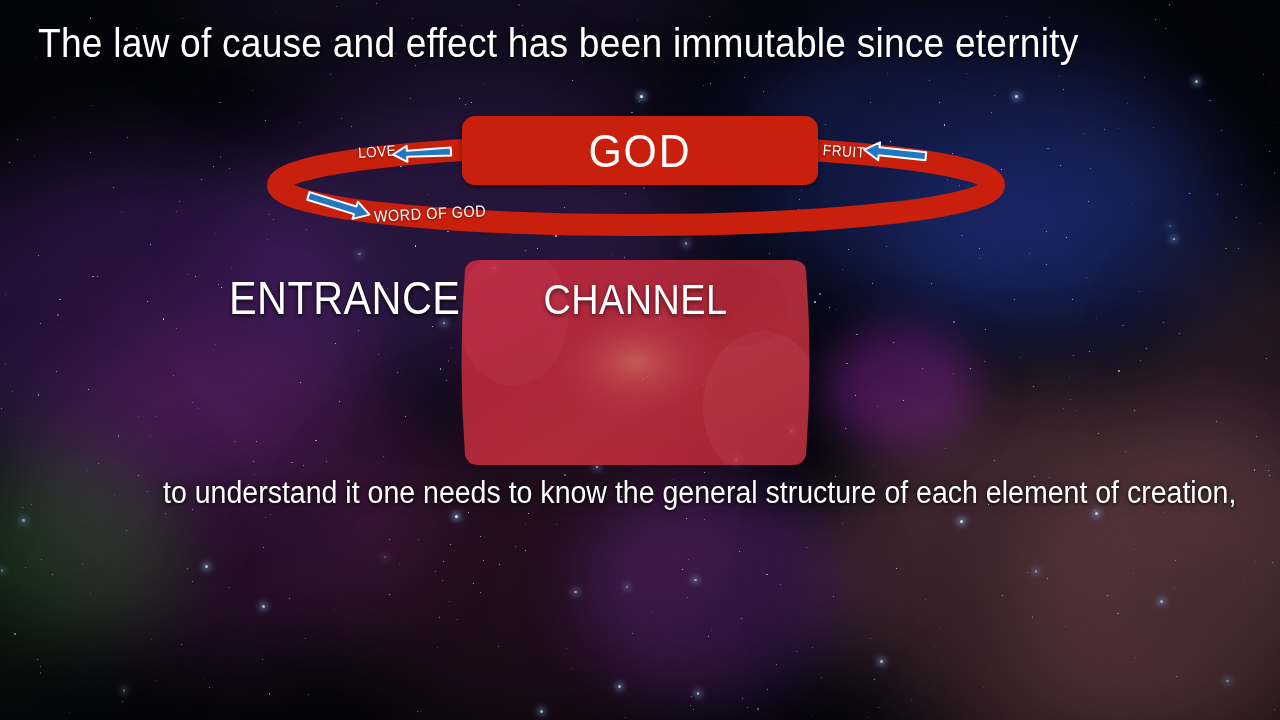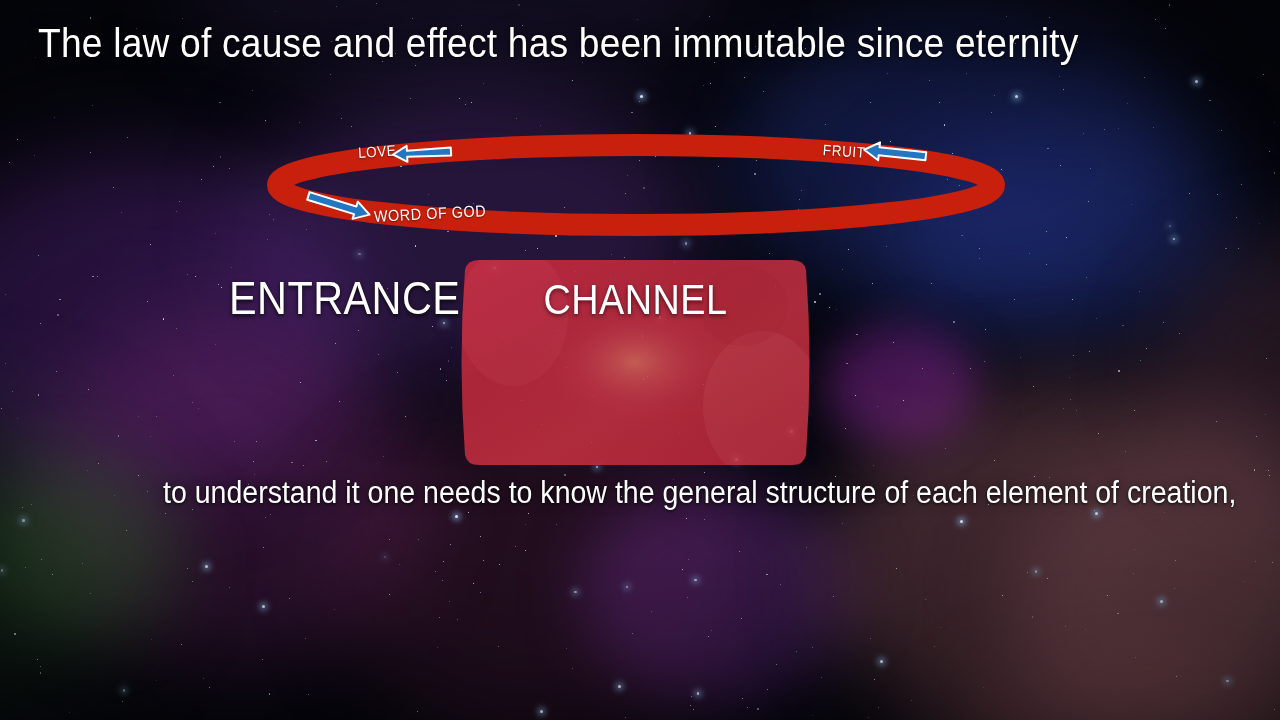--- a/index.html
+++ b/index.html
@@ -592,20 +592,23 @@
   </div>
 
   <div class="title">The law of cause and effect has been immutable since eternity</div>
 
   <div class="ring-wrap">
     <svg class="ring-svg" viewBox="0 0 736 94" width="736" height="94">
       <ellipse cx="368" cy="47" rx="358" ry="40" fill="none" stroke="#c8200c" stroke-width="22"></ellipse>
     </svg>
   </div>
 
+  <div class="godbox">
+    <span>GOD</span>
+  </div>
 
   <div class="rlabel lab-love">LOVE</div>
   <svg class="arrow" style="left:391px;top:142px;" width="62" height="22" viewBox="0 0 62 22">
     <g transform="rotate(-3 31 11)">
       <polygon points="2,11 16,3 16,8 60,7 60,15 16,14 16,19" fill="#2277c0" stroke="#ffffff" stroke-width="2" stroke-linejoin="round"></polygon>
     </g>
   </svg>
 
   <div class="rlabel lab-fruit">FRUIT</div>
   <svg class="arrow" style="left:862px;top:141px;" width="66" height="24" viewBox="0 0 66 24">

